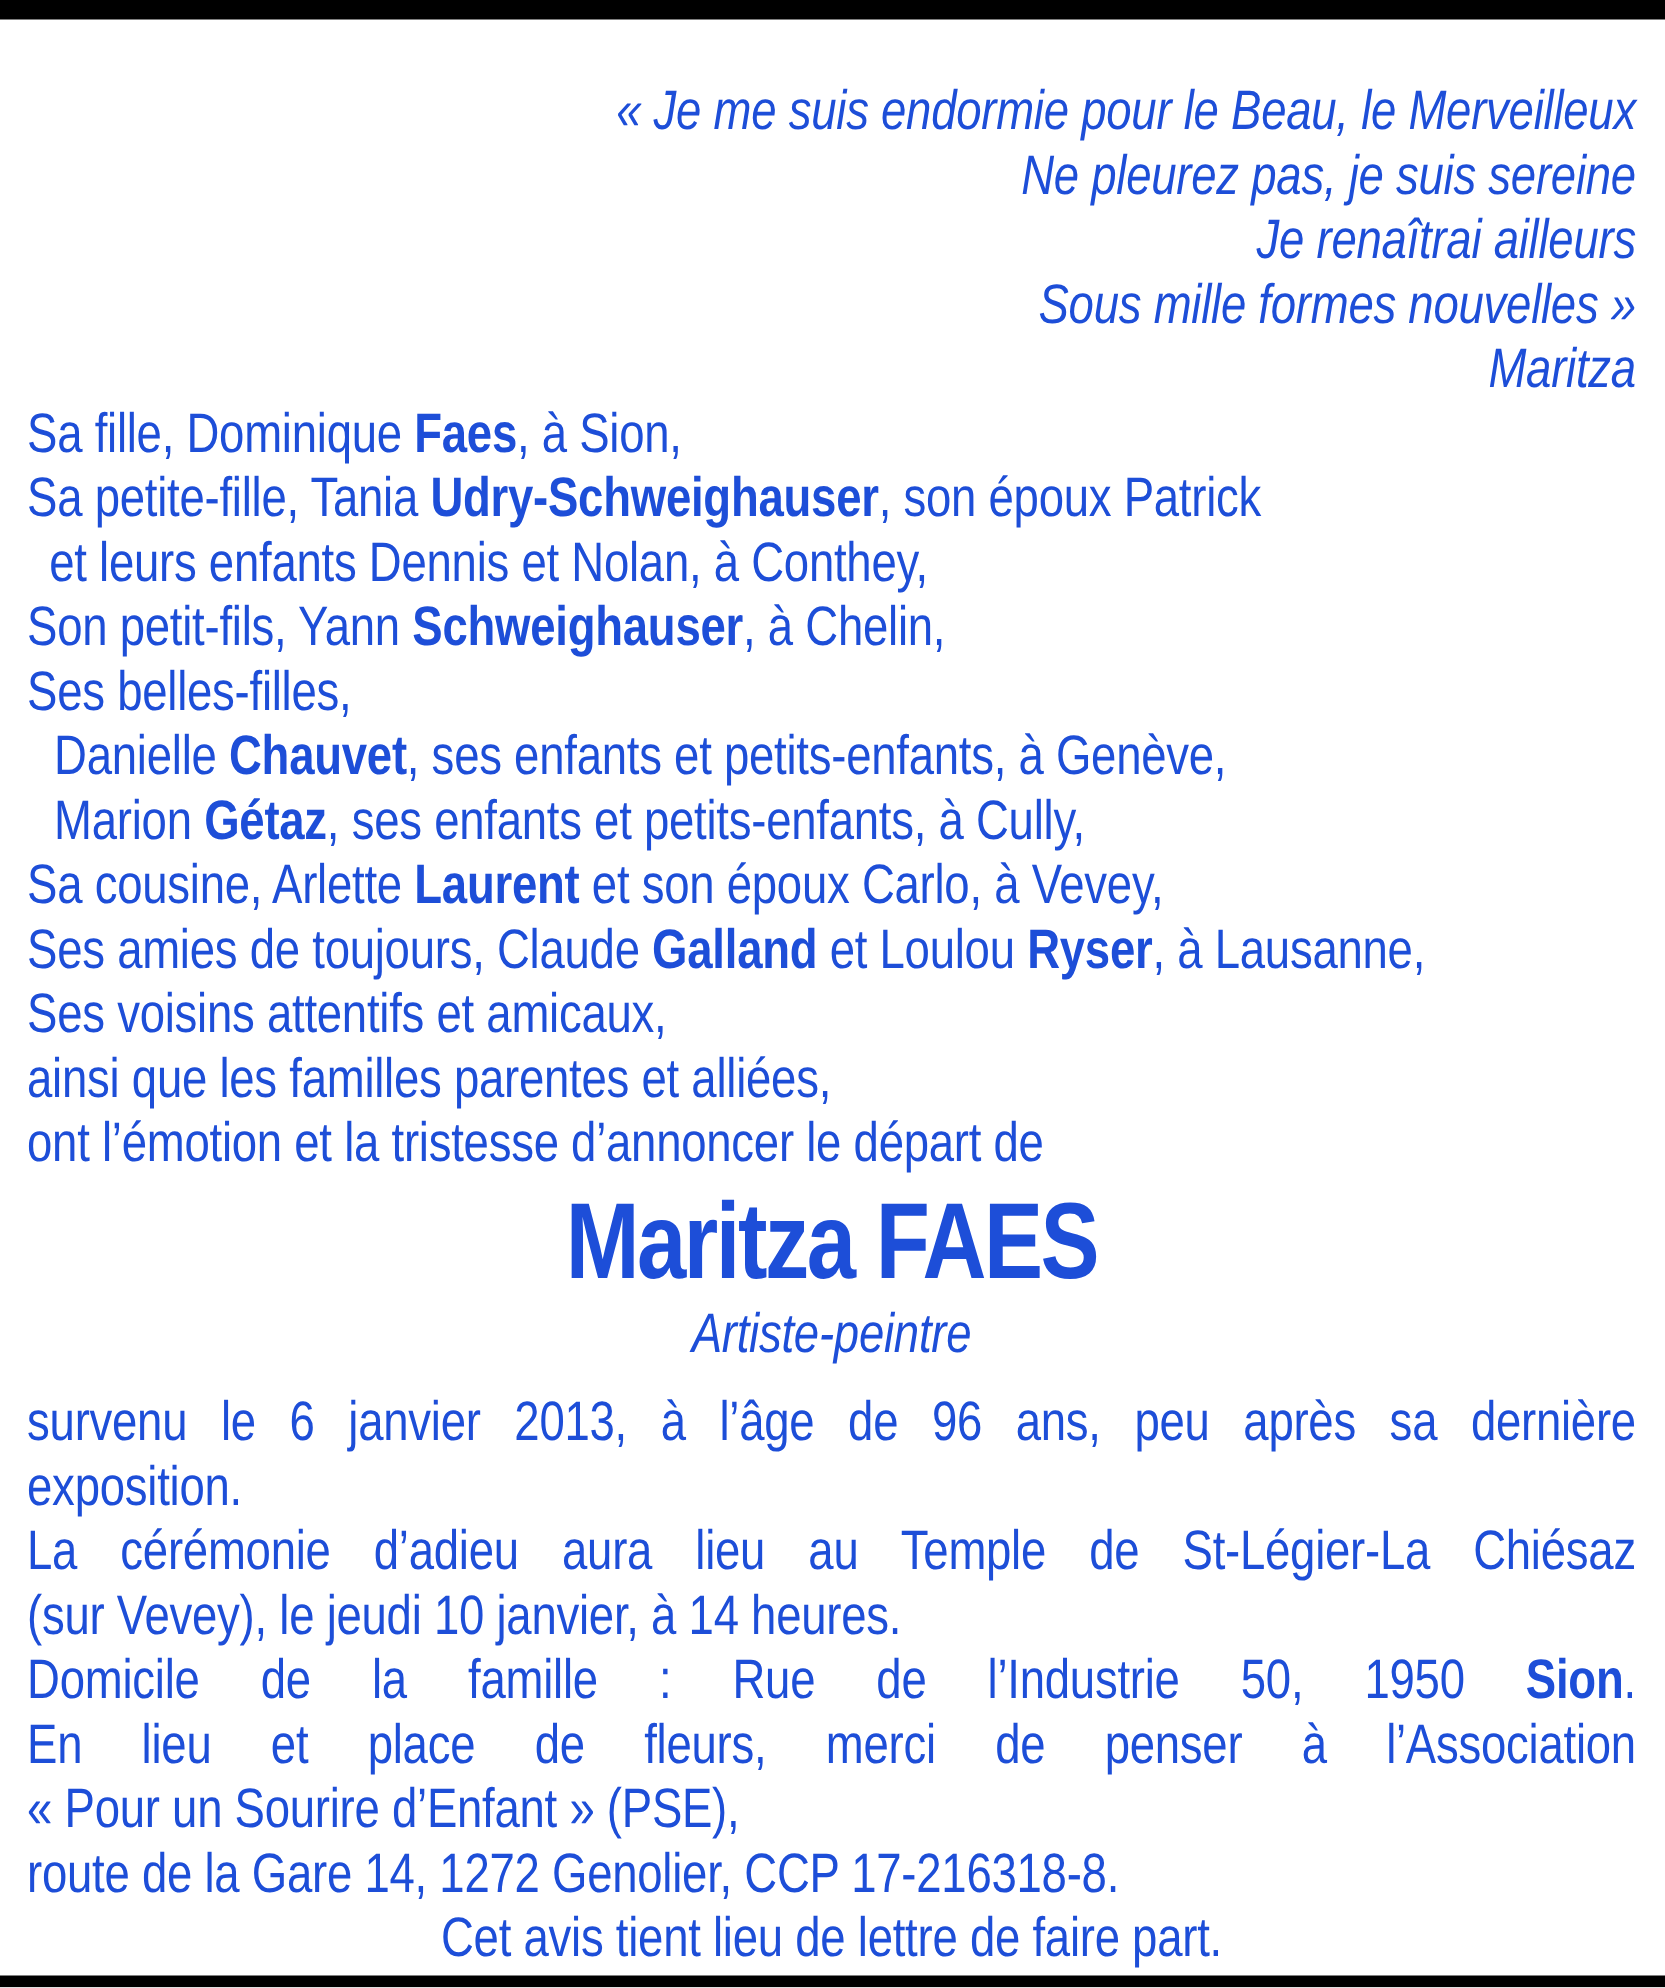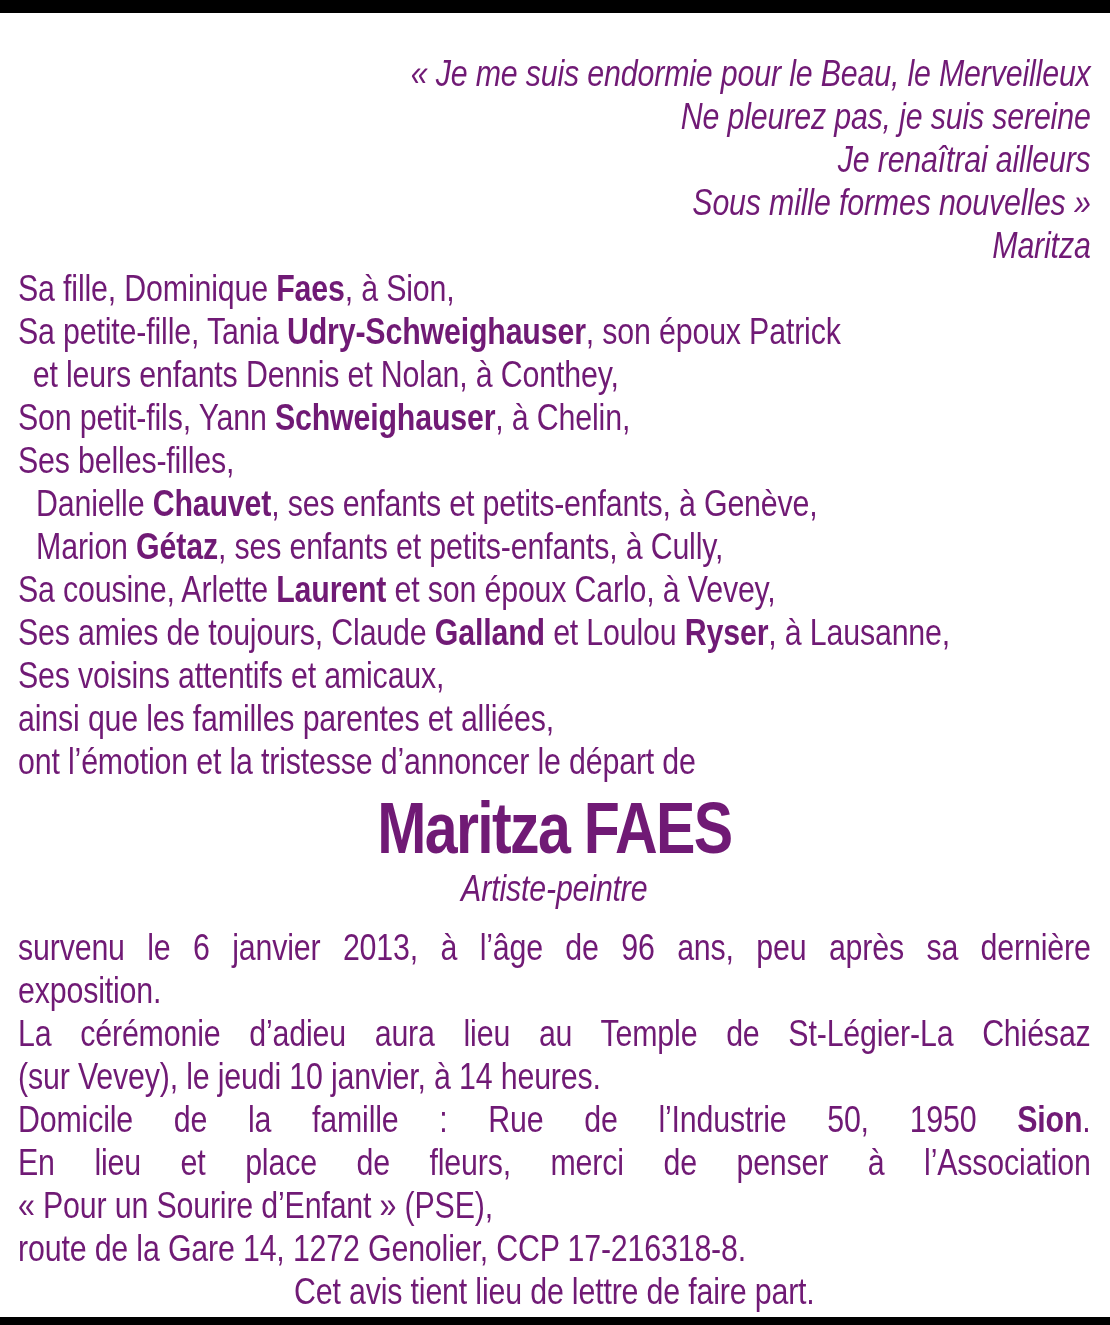--- a/index.html
+++ b/index.html
@@ -3,21 +3,21 @@
 <meta charset="utf-8">
 <style>
   html, body { margin: 0; padding: 0; background: #ffffff; }
   .page {
     position: relative;
     width: 1110px;
     height: 1325px;
     background: #ffffff;
     overflow: hidden;
     font-family: "Liberation Sans", sans-serif;
-    color: #701a75;
+    color: #1d4ed8;
   }
   .bar {
     position: absolute;
     left: 0;
     width: 1110px;
     background: #000000;
   }
   .bar-top { top: 0; height: 13px; }
   .bar-bottom { bottom: 0; height: 8px; }
   

